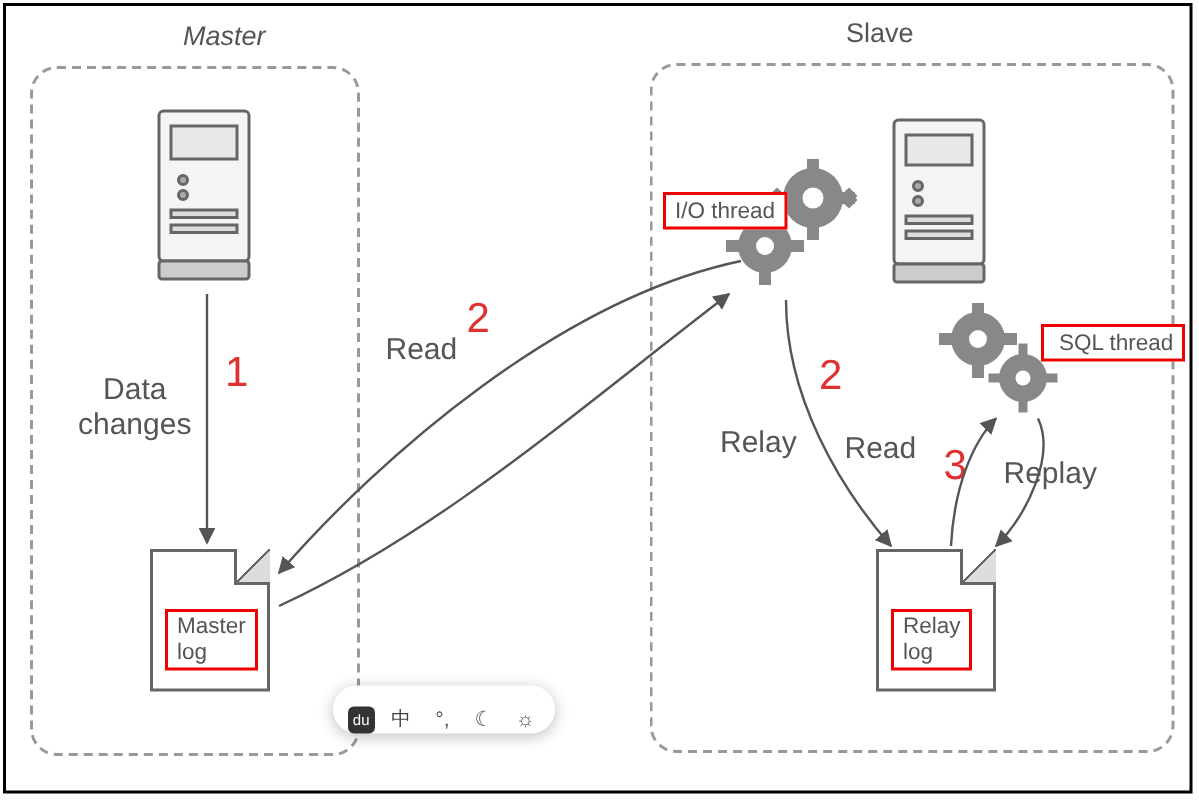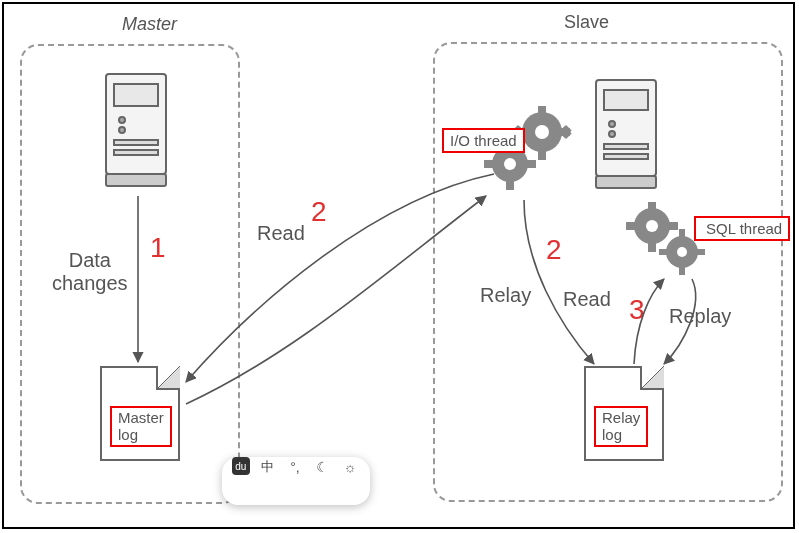--- a/index.html
+++ b/index.html
@@ -90,26 +90,26 @@
     position: absolute;
     left: 0; top: 0;
     width: 793px; height: 527px;
     pointer-events: none;
   }
   .toolbar {
     position: absolute;
     left: 218px;
     top: 453px;
     width: 148px;
-    height: 48px;
+    height: 32px;
     background: #fff;
     border-radius: 16px;
     box-shadow: 0 2px 10px rgba(0,0,0,0.25);
     display: flex;
-    align-items: flex-start;
+    align-items: flex-end;
     justify-content: space-around;
     padding: 0 6px;
   }
   .tb-icon {
     font-size: 14px;
     color: #555;
     cursor: pointer;
     display: flex;
     align-items: center;
     justify-content: center;

